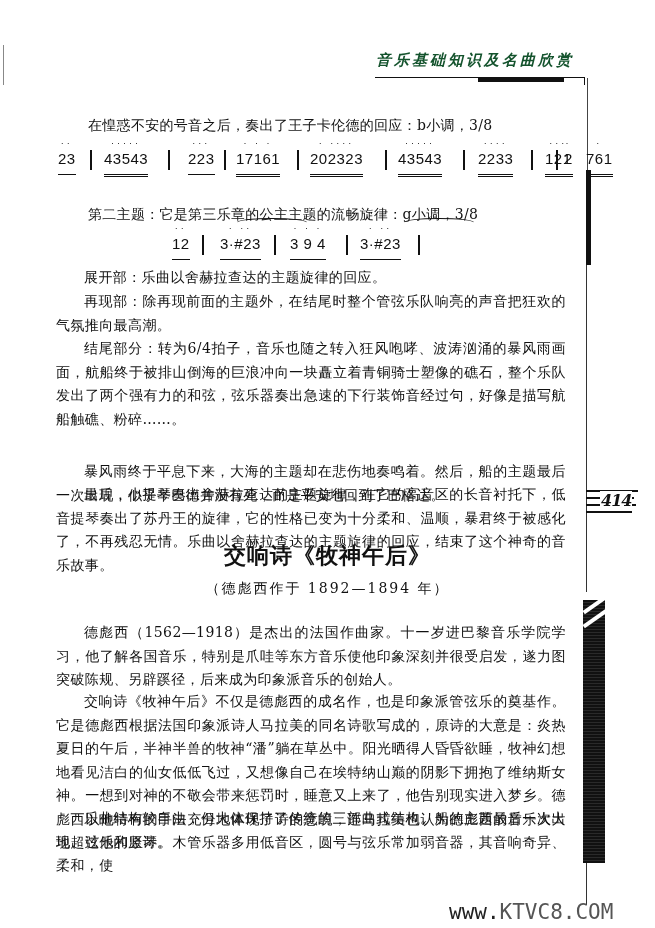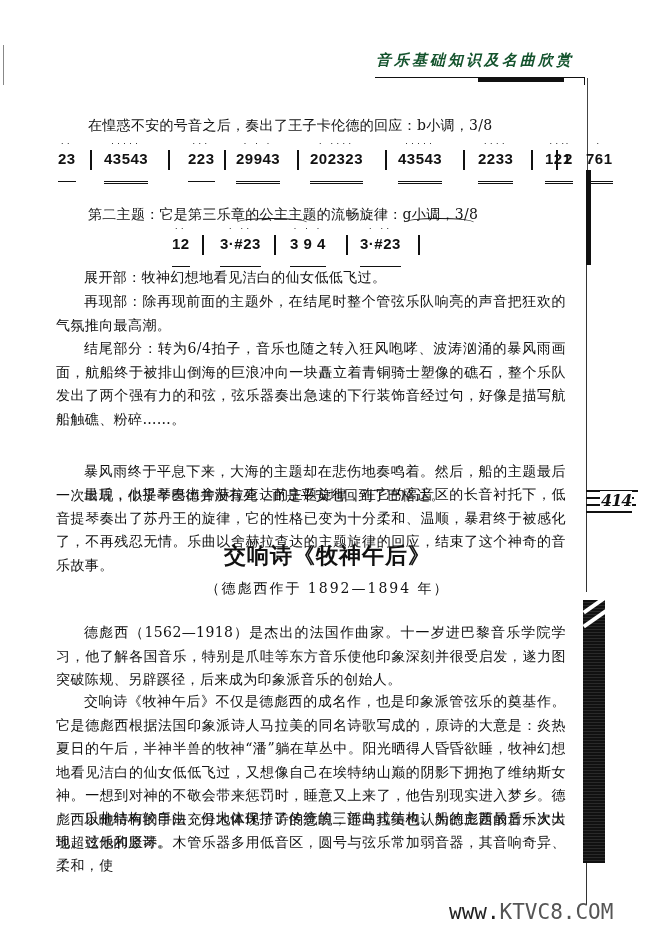--- a/index.html
+++ b/index.html
@@ -31,21 +31,21 @@
     .side-stripe .cover { position: absolute; left: 0; top: -8px; width: 22px; height: 8px; background: #fff; }
 
     .text { position: absolute; font-size: 14px; line-height: 23px; margin-top: 16px; }
     .para { position: absolute; left: 56px; width: 510px; font-size: 14px; line-height: 23.5px;
       text-indent: 28px; text-align: justify; letter-spacing: 0.4px; }
 
     .notation { position: absolute; font-family: "Liberation Sans", sans-serif; font-size: 15px; }
     .note { position: absolute; top: 0; }
     .note .dots { position: absolute; top: -11px; left: 0; width: 100%; font-size: 9px; letter-spacing: 3px;
       text-align: center; line-height: 9px; }
-    .note .num { display: inline-block; border-bottom: 1px solid #111; padding-bottom: 14px; letter-spacing: 0.5px; font-weight: bold; }
+    .note .num { display: inline-block; border-bottom: 1px solid #111; padding-bottom: 7px; letter-spacing: 0.5px; }
     .note .num.double { border-bottom: 3px double #111; }
     .bar { position: absolute; top: 0; width: 2px; height: 20px; background: #111; }
 
     .slur { position: absolute; border-top: 1.5px solid #111; border-radius: 50% 50% 0 0; height: 8px; }
 
     .section-title { position: absolute; left: 0; width: 655px; text-align: center; top: 541px;
       font-size: 22px; font-weight: bold; font-family: "DejaVu Sans", sans-serif; letter-spacing: 1px; }
     .section-sub { position: absolute; left: 0; width: 655px; text-align: center; top: 573px;
       font-size: 14px; font-family: "DejaVu Serif", serif; letter-spacing: 2px; margin-top: 7px; }
 
@@ -71,21 +71,21 @@
 
 <div class="text" style="left:88px; top:98px; letter-spacing:0.3px;">在惶惑不安的号音之后，奏出了王子卡伦德的回应：b小调，3/8</div>
 
 <div class="notation" style="left:58px; top:150px; width:525px; height:24px;">
   <div class="note" style="left:0px;"><div class="dots">··</div><span class="num">23</span></div>
   <div class="bar" style="left:32px;"></div>
   <div class="note" style="left:46px;"><div class="dots">·····</div><span class="num double">43543</span></div>
   <div class="bar" style="left:110px;"></div>
   <div class="note" style="left:130px;"><div class="dots">···</div><span class="num">223</span></div>
   <div class="bar" style="left:166px;"></div>
-  <div class="note" style="left:178px;"><div class="dots">· · ·</div><span class="num double">29943</span></div>
+  <div class="note" style="left:178px;"><div class="dots">· · ·</div><span class="num double">17161</span></div>
   <div class="bar" style="left:239px;"></div>
   <div class="note" style="left:252px;"><div class="dots">· ····</div><span class="num double">202323</span></div>
   <div class="bar" style="left:327px;"></div>
   <div class="note" style="left:340px;"><div class="dots">·····</div><span class="num double">43543</span></div>
   <div class="bar" style="left:405px;"></div>
   <div class="note" style="left:420px;"><div class="dots">····</div><span class="num double">2233</span></div>
   <div class="bar" style="left:473px;"></div>
   <div class="note" style="left:487px;"><div class="dots">···</div><span class="num double">121</span></div>
   <div class="note" style="left:528px;"><div class="dots">·</div><span class="num double">761</span></div>
 </div>
@@ -102,21 +102,21 @@
   <div class="note" style="left:0px;"><div class="dots">··</div><span class="num">12</span></div>
   <div class="bar" style="left:30px;"></div>
   <div class="note" style="left:48px;"><div class="dots">·   ··</div><span class="num">3·#23</span></div>
   <div class="bar" style="left:102px;"></div>
   <div class="note" style="left:118px;"><div class="dots">· · ·</div><span class="num">3 9 4</span></div>
   <div class="bar" style="left:174px;"></div>
   <div class="note" style="left:188px;"><div class="dots">·   ··</div><span class="num">3·#23</span></div>
   <div class="bar" style="left:246px;"></div>
 </div>
 
-<div class="para" style="top:266px;">展开部：牧神幻想地看见洁白的仙女低低飞过。</div>
+<div class="para" style="top:266px;">展开部：乐曲以舍赫拉查达的主题旋律的回应。</div>
 <div class="para" style="top:290px;">再现部：除再现前面的主题外，在结尾时整个管弦乐队响亮的声音把狂欢的气氛推向最高潮。</div>
 <div class="para" style="top:337px;">结尾部分：转为6/4拍子，音乐也随之转入狂风咆哮、波涛汹涌的暴风雨画面，航船终于被排山倒海的巨浪冲向一块矗立着青铜骑士塑像的礁石，整个乐队发出了两个强有力的和弦，弦乐器奏出急速的下行装饰音经过句，好像是描写航船触礁、粉碎……。</div>
 <div class="para" style="top:460px;">暴风雨终于平息下来，大海的主题却在悲伤地奏鸣着。然后，船的主题最后一次出现，似乎辛巴德并没有死，而是平安地回到了巴格达。</div>
 <div class="para" style="top:483px;">最后，小提琴奏出舍赫拉查达的主题旋律，在它的高音区的长音衬托下，低音提琴奏出了苏丹王的旋律，它的性格已变为十分柔和、温顺，暴君终于被感化了，不再残忍无情。乐曲以舍赫拉查达的主题旋律的回应，结束了这个神奇的音乐故事。</div>
 
 <div class="page-num-box">
   <div class="lines">
     <div style="top:2px; width:52px;"></div>
     <div style="top:9px; width:48px;"></div>
     <div style="top:16px; width:50px;"></div>

